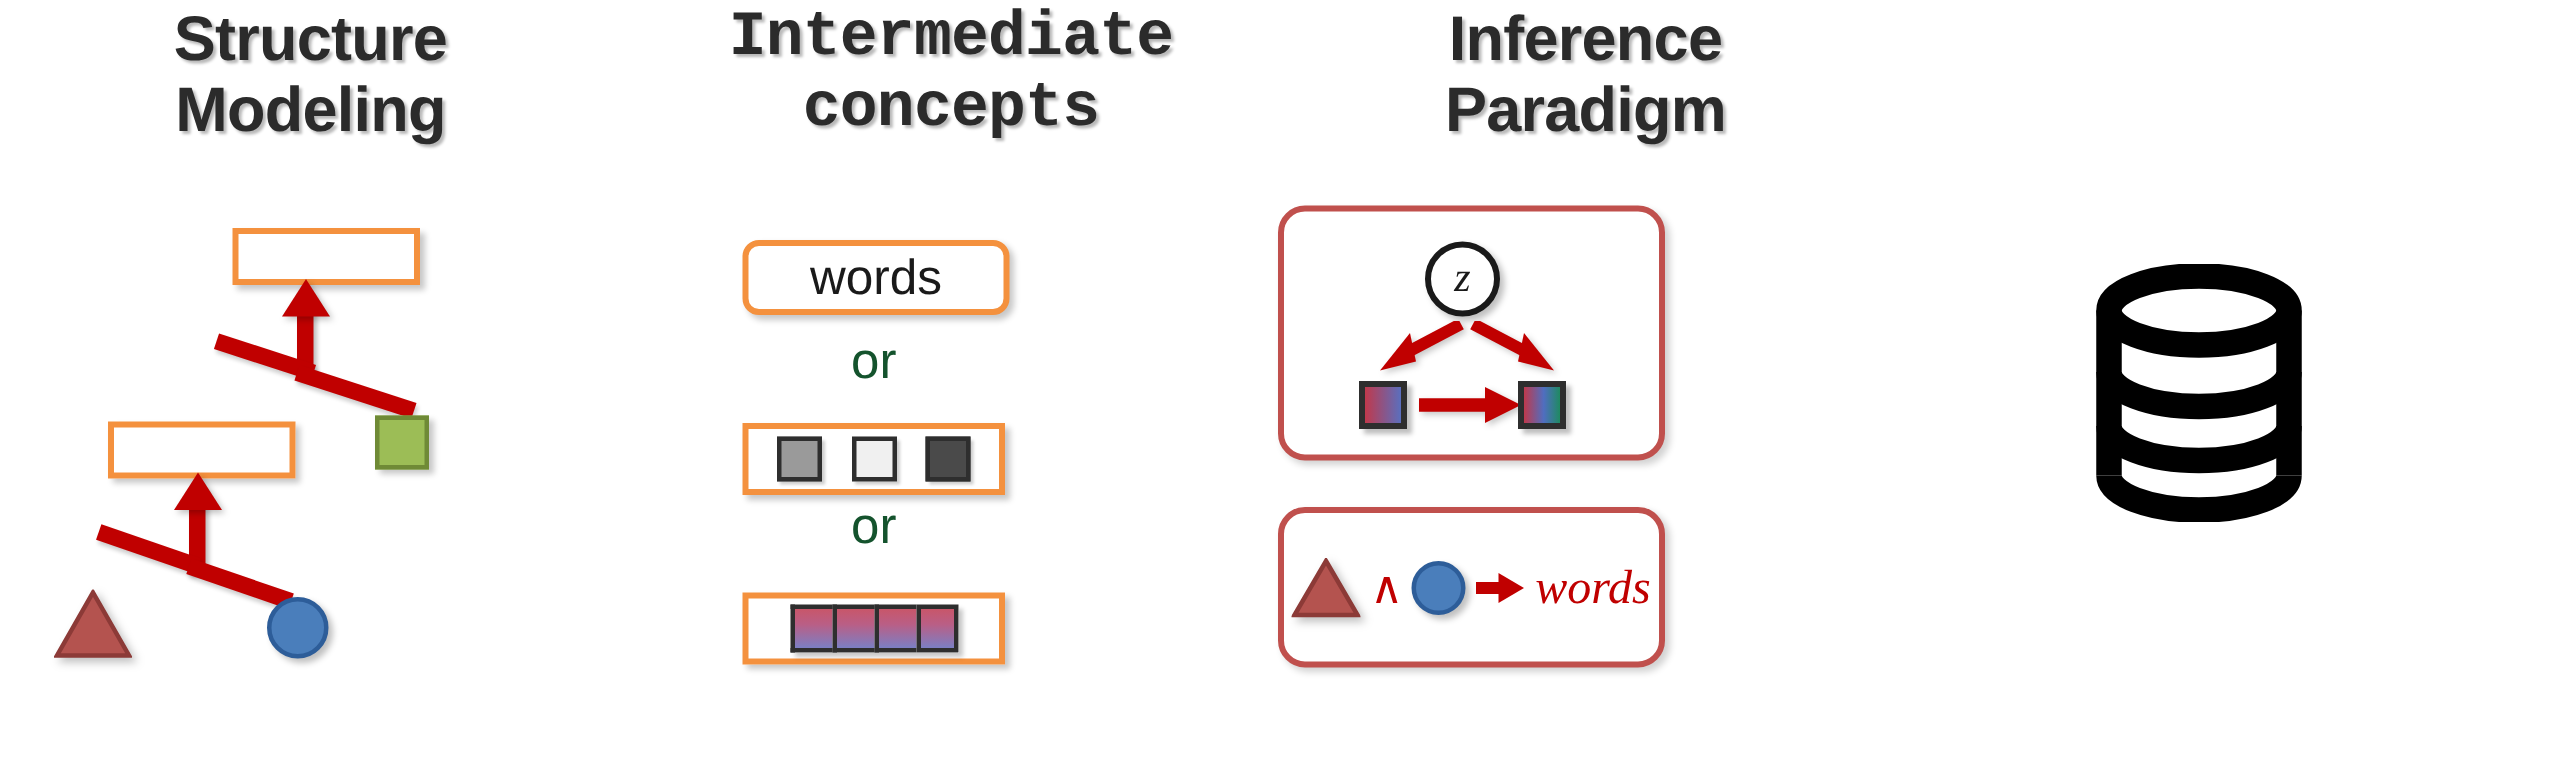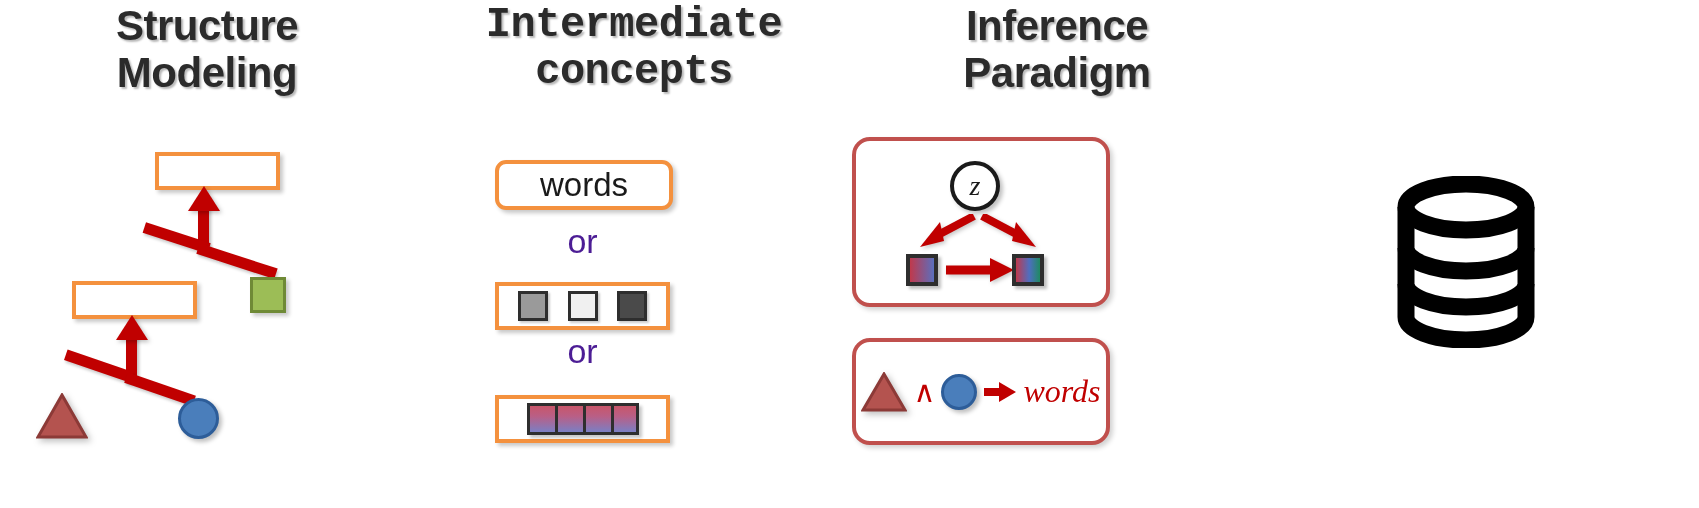--- a/index.html
+++ b/index.html
@@ -143,21 +143,21 @@
   }
   .c2-words-label {
     font-size: 33px; color: #1a1a1a;
     font-family: "Liberation Sans", sans-serif;
   }
   .c2-or {
     position: absolute;
     left: 75px; width: 175px;
     text-align: center;
     font-size: 34px;
-    color: #4c1d95;
+    color: #14532d;
   }
   .c2-or-1 { top: 222px; }
   .c2-or-2 { top: 332px; }
 
   .c2-box-grays {
     left: 75px; top: 282px; width: 175px; height: 48px;
     display: flex; align-items: center; justify-content: space-evenly;
   }
   .gray-cell {
     width: 30px; height: 30px;

